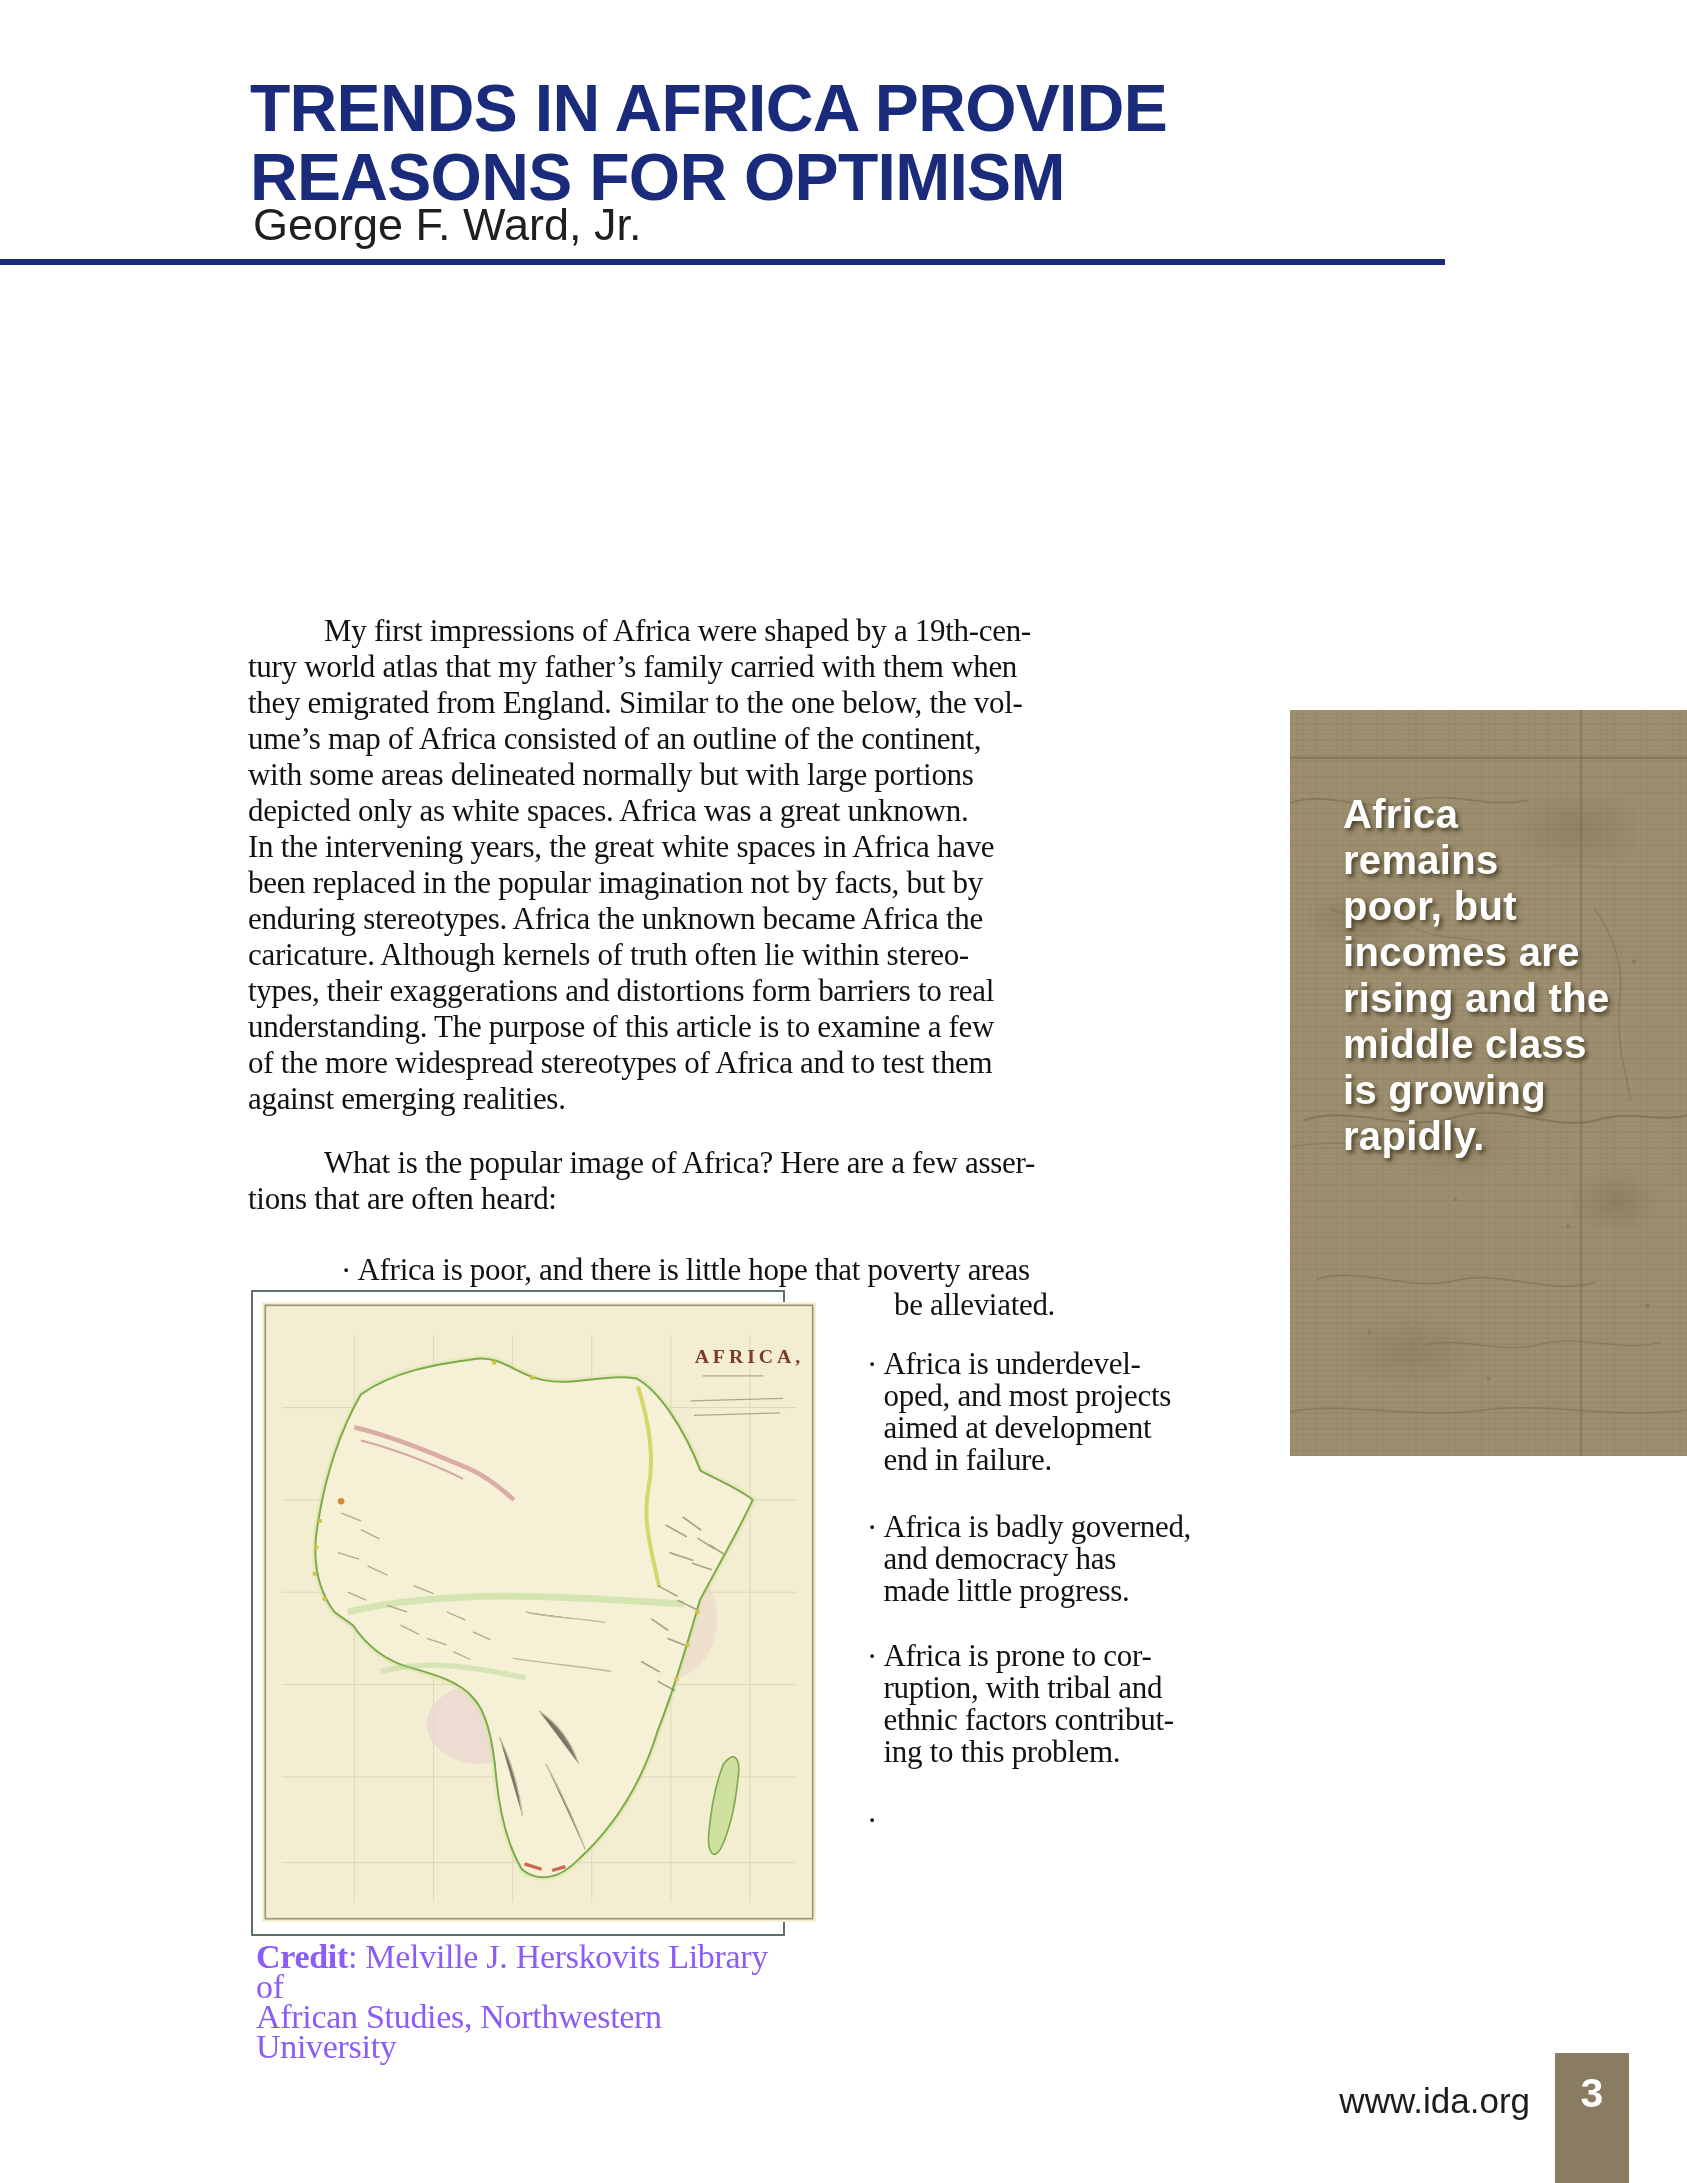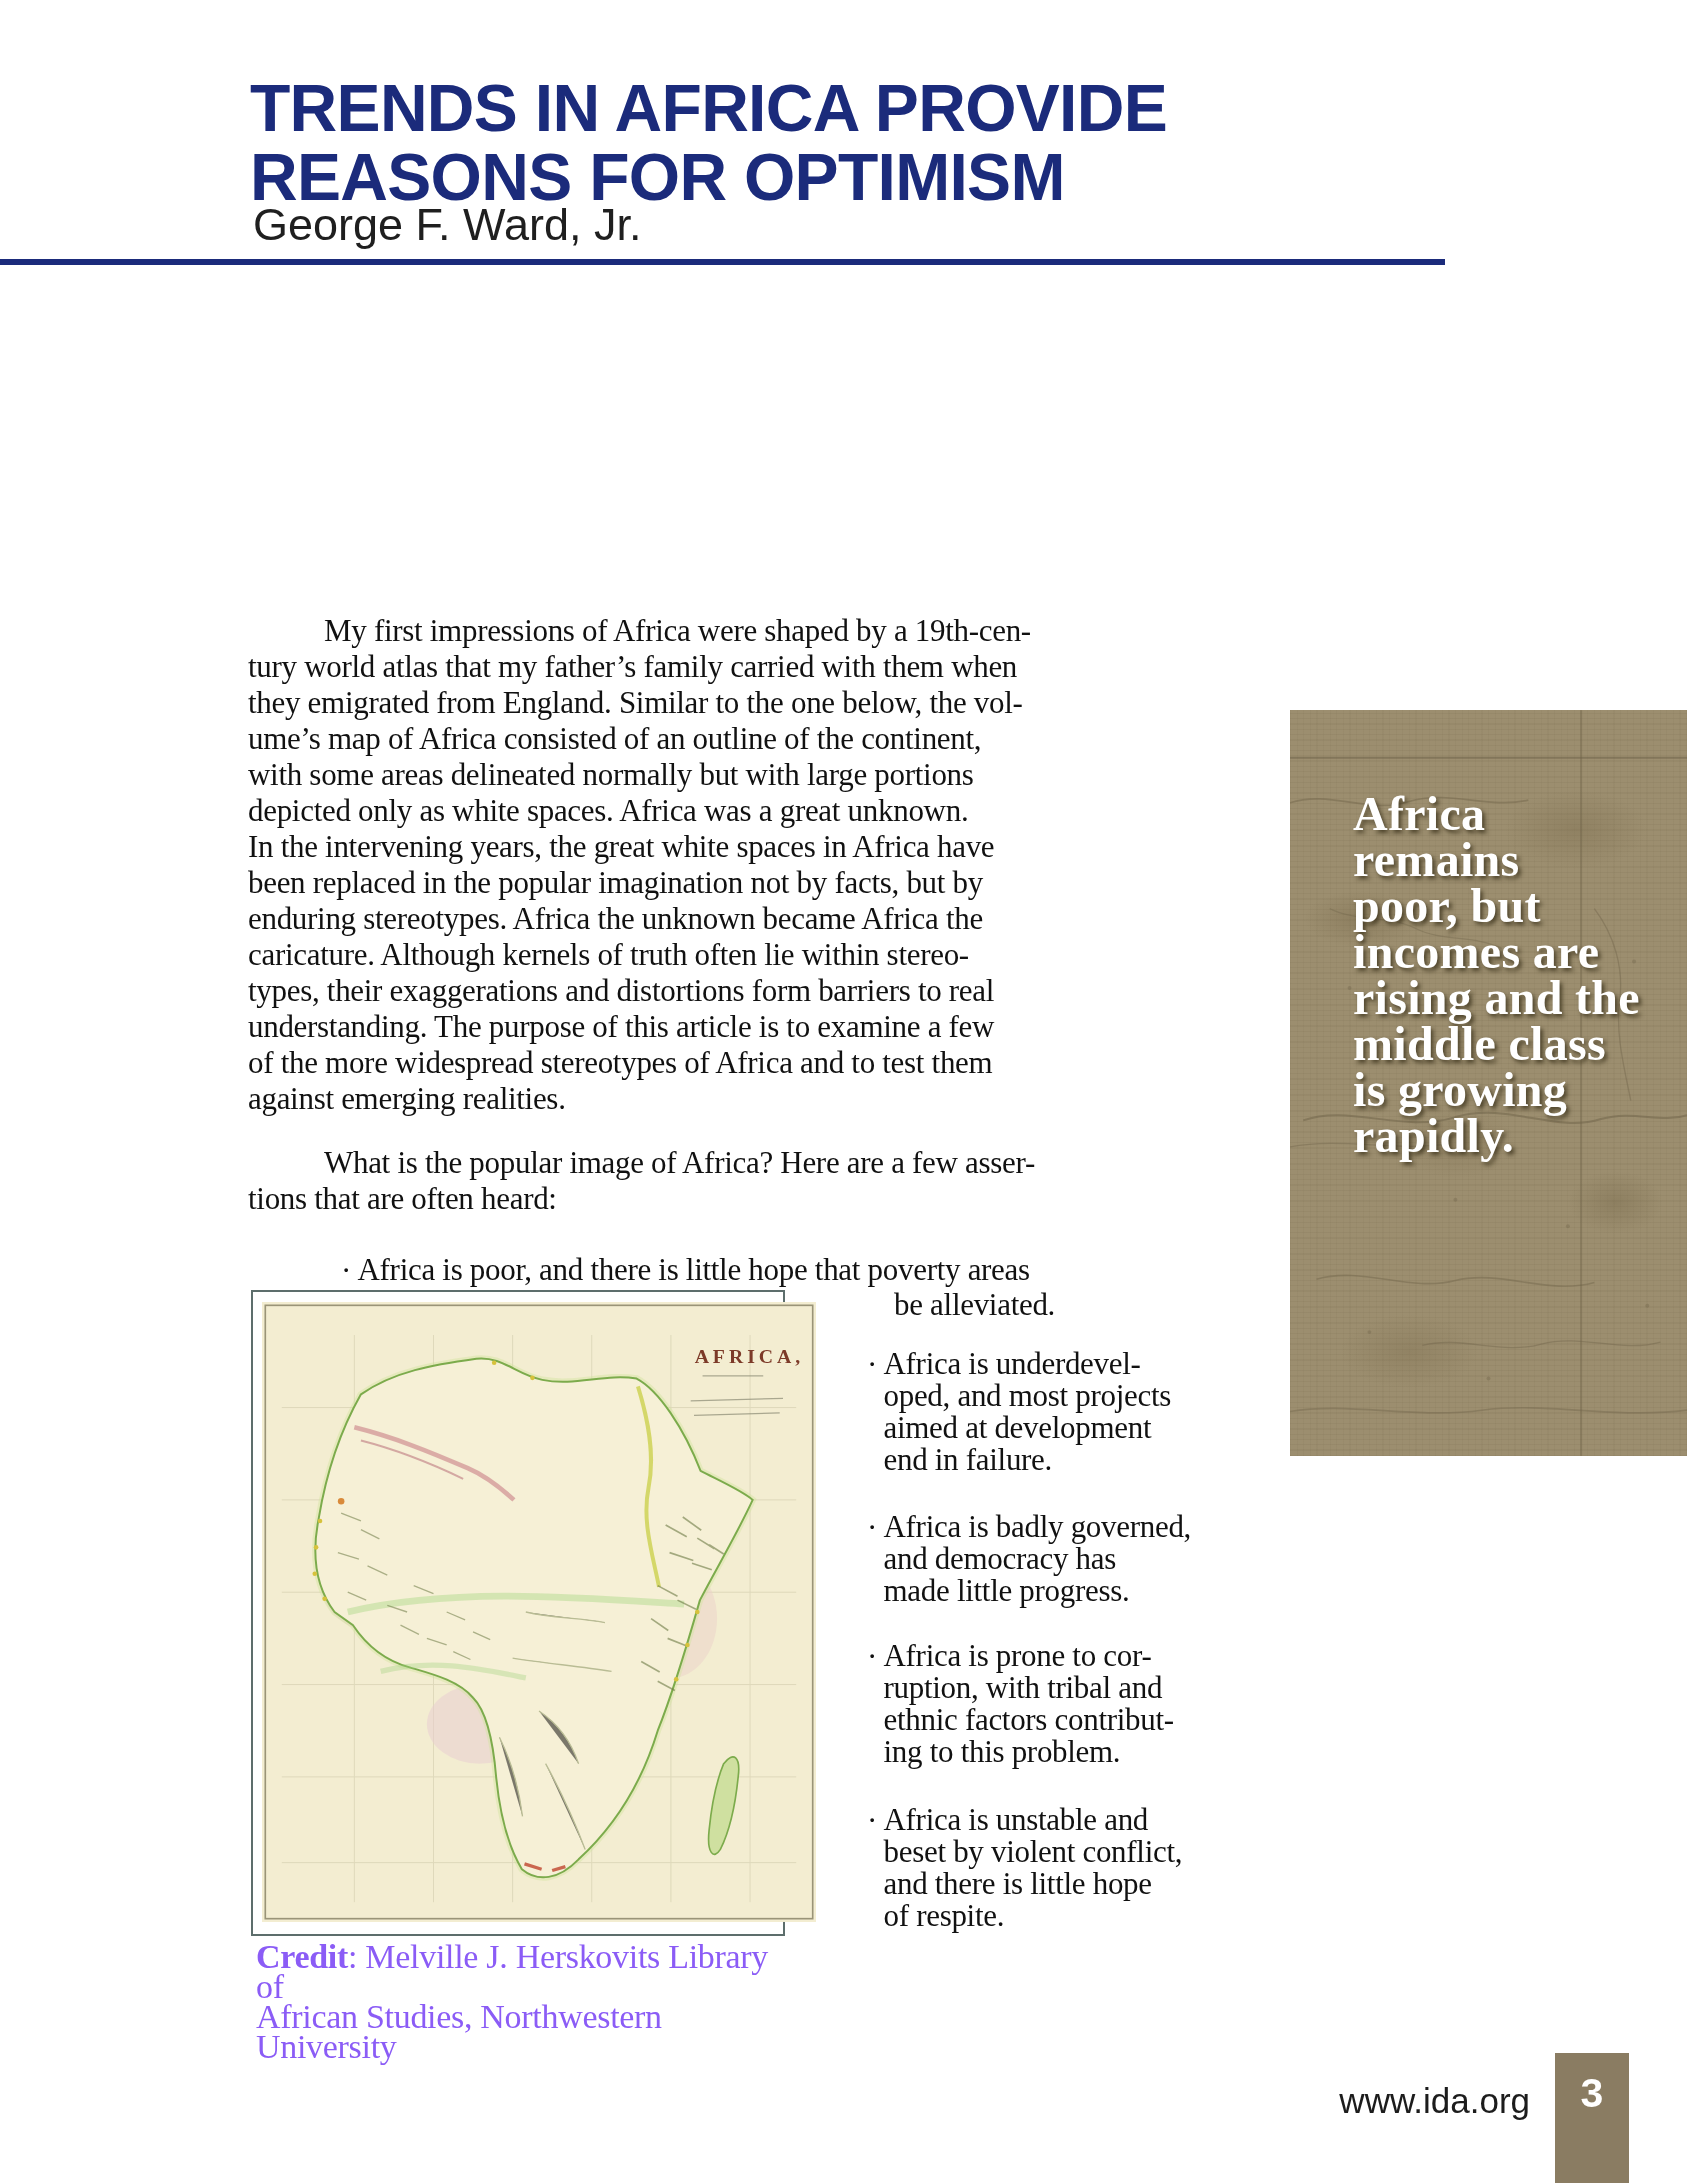--- a/index.html
+++ b/index.html
@@ -113,24 +113,24 @@
       radial-gradient(ellipse 119px 66px at 72% 16%, rgba(118,103,72,.33), transparent 60%),
       radial-gradient(ellipse 99px 60px at 42% 58%, rgba(128,113,82,.34), transparent 60%),
       radial-gradient(ellipse 79px 53px at 82% 66%, rgba(112,98,68,.33), transparent 60%),
       radial-gradient(ellipse 112px 60px at 30% 86%, rgba(120,105,74,.30), transparent 62%),
       repeating-linear-gradient(0deg, rgba(104,91,62,.10) 0 1.3px, transparent 1.3px 5.3px),
       repeating-linear-gradient(90deg, rgba(104,91,62,.07) 0 1.3px, transparent 1.3px 6.6px);
     overflow:hidden;
   }
   .sidebar svg{position:absolute;left:0;top:0;}
   .quote{
-    position:absolute;left:63px;top:81px;width:331px;
-    font-family:Liberation Serif, serif;
+    position:absolute;left:53px;top:81px;width:331px;
+    font-family:Liberation Sans, sans-serif;
     font-weight:700;
-    font-size:48px;line-height:46px;
+    font-size:40px;line-height:46px;
     letter-spacing:0.3px;
     color:#ffffff;
     text-shadow:2.6px 2.6px 4px rgba(58,49,26,0.8);
   }
 
   
   .footer-url{
     left:1265px;top:2081px;width:265px;
     text-align:right;
     font-family:"Liberation Sans", sans-serif;
@@ -202,24 +202,20 @@
   </div>
   <div class="abs bullet-item bi2">
     <span class="bullet-dot">·</span>
     <span class="lines">Africa is prone to cor-
 ruption, with tribal and
 ethnic factors contribut-
 ing to this problem.</span>
   </div>
   <div class="abs bullet-item bi3">
     <span class="bullet-dot">·</span>
-    <span class="lines">Africa is unstable and
-beset by violent conflict,
-and there is little hope
-of respite.</span>
   </div>
 
   <div class="abs map-figure">
     <svg width="554" height="622" viewBox="0 0 840 940" xmlns="http://www.w3.org/2000/svg">
       <rect x="0" y="0" width="840" height="940" fill="#f3edd1"></rect>
 
       <g stroke="#c9c4a4" stroke-width="1.5" opacity="0.5">
         <line x1="140" y1="50" x2="140" y2="910"></line>
           <line x1="260" y1="50" x2="260" y2="910"></line>
         <line x1="380" y1="50" x2="380" y2="910"></line>

